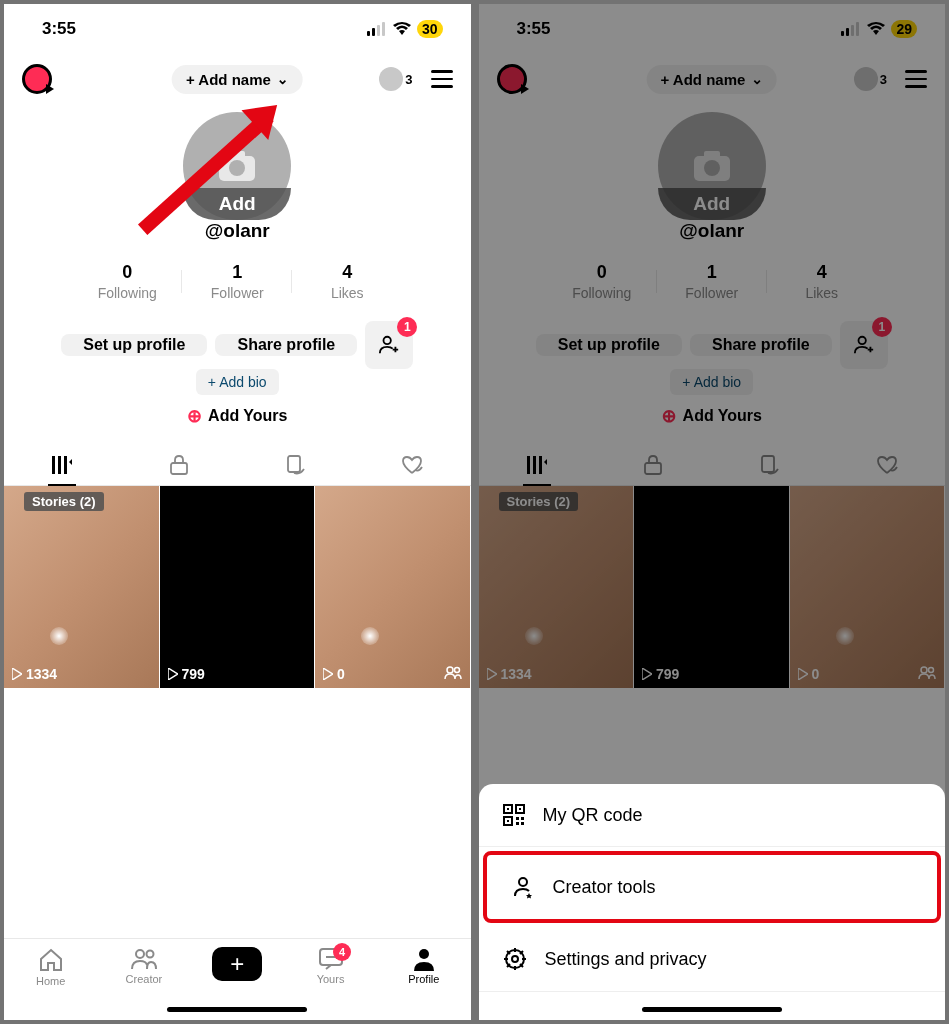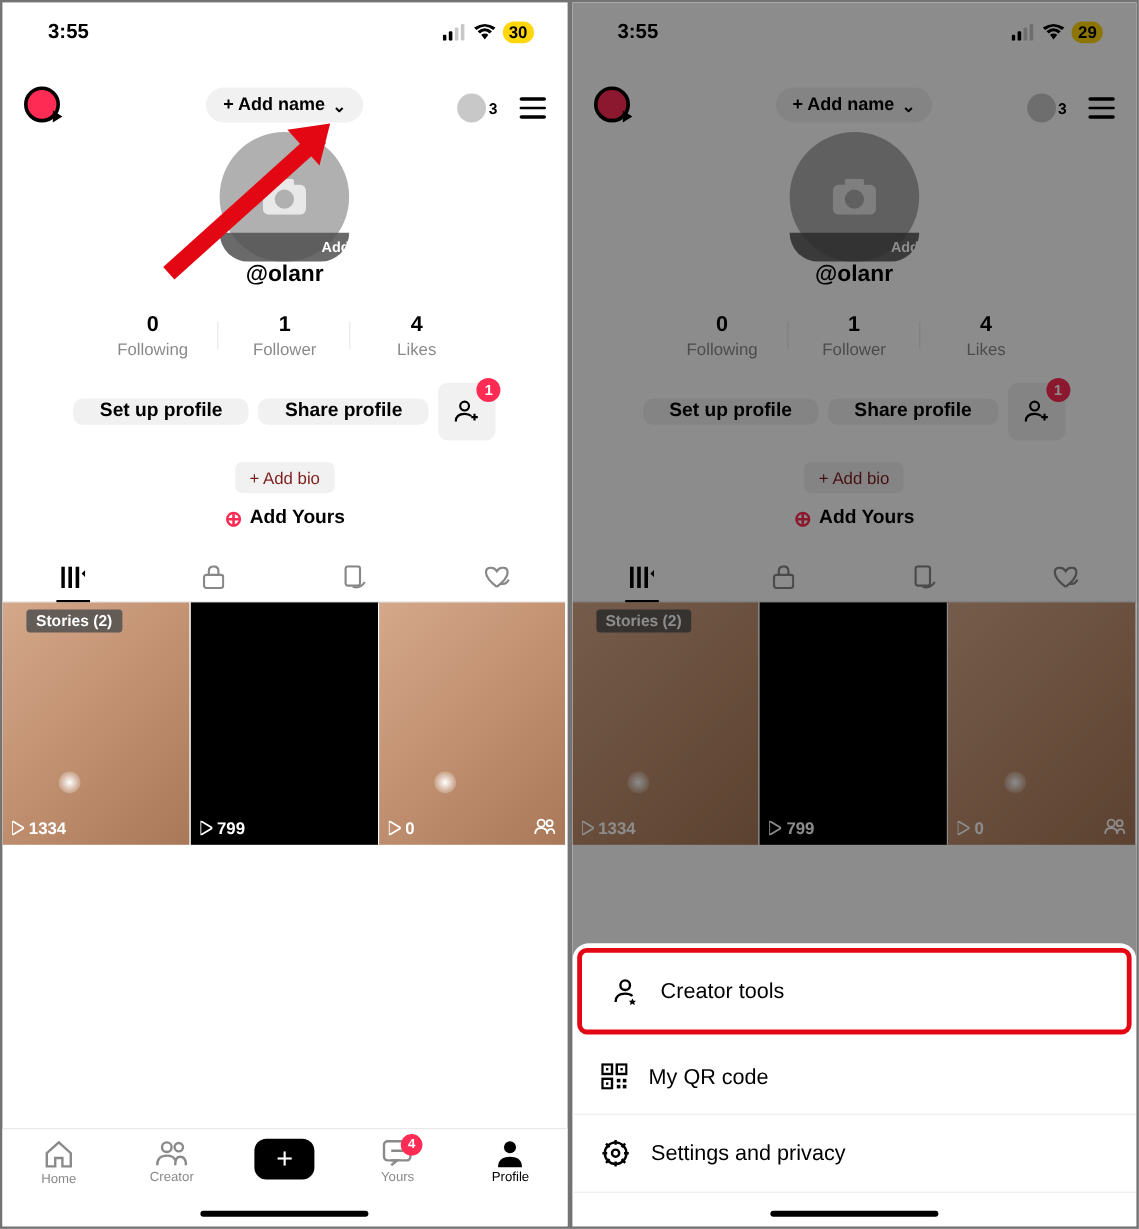--- a/index.html
+++ b/index.html
@@ -1,46 +1,46 @@
 <!DOCTYPE html>
 <html><head>
 <meta charset="utf-8">
 <style>
 *{margin:0;padding:0;box-sizing:border-box;-webkit-font-smoothing:antialiased}
 body{width:949px;height:1024px;font-family:-apple-system,BlinkMacSystemFont,'Helvetica Neue',sans-serif;display:flex;background:#000}
-.phone{width:476px;height:1024px;background:#fff;position:relative;border:2px solid #737373;overflow:hidden}
+.phone{width:476px;height:1024px;background:#fff;position:relative;border:4px solid #737373;overflow:hidden}
 .dim::before{content:'';position:absolute;inset:0;background:rgba(0,0,0,.45);z-index:50;pointer-events:none}
 .status-bar{height:50px;display:flex;align-items:center;justify-content:space-between;padding:0 28px 0 38px;font-size:17px;font-weight:600}
 .status-right{display:flex;align-items:center;gap:6px}
 .battery-pill{background:#ffd60a;border-radius:10px;padding:1px 5px;font-size:14px;font-weight:700}
-.top-bar{height:50px;display:flex;align-items:flex-end;padding:0 18px;position:relative}
+.top-bar{height:50px;display:flex;align-items:center;padding:0 18px;position:relative}
 .live-icon{width:30px;height:30px;background:#fe2c55;border-radius:50%;border:3px solid #000;position:relative}
 .live-icon::after{content:'';position:absolute;bottom:-3px;right:-5px;width:0;height:0;border-left:8px solid #000;border-top:5px solid transparent;border-bottom:5px solid transparent}
 .add-name-pill{position:absolute;left:50%;transform:translateX(-50%);background:#f1f1f1;border-radius:16px;padding:6px 14px;font-size:15px;font-weight:600;display:flex;align-items:center;gap:6px}
 .viewer{margin-left:auto;display:flex;align-items:center;gap:18px}
 .viewer-badge{display:flex;align-items:center;gap:2px}
 .viewer-avatar{width:24px;height:24px;background:#c8c8c8;border-radius:50%}
 .viewer-count{font-size:13px;font-weight:600}
 .hamburger{display:flex;flex-direction:column;gap:5px;cursor:pointer}
 .hamburger span{width:22px;height:2.5px;background:#000;border-radius:2px}
 .profile-section{display:flex;flex-direction:column;align-items:center;padding-top:8px}
 .avatar-wrap{position:relative;width:108px;height:108px}
 .avatar-circle{width:108px;height:108px;background:#b0b0b0;border-radius:50%;display:flex;align-items:center;justify-content:center}
-.avatar-add{position:absolute;bottom:0;left:50%;transform:translateX(-50%);background:rgba(80,80,80,.85);color:#fff;font-size:12px;font-weight:600;padding:5px 0;width:100%;text-align:right;border-bottom-left-radius:54px;border-bottom-right-radius:54px}
+.avatar-add{position:absolute;bottom:0;left:50%;transform:translateX(-50%);background:rgba(80,80,80,.85);color:#fff;font-size:19px;font-weight:600;padding:5px 0;width:100%;text-align:center;border-bottom-left-radius:54px;border-bottom-right-radius:54px}
 .username{font-size:19px;font-weight:600;}
 .stats-row{display:flex;margin-top:20px;gap:0}
 .stat{width:110px;text-align:center;position:relative}
 .stat:not(:last-child)::after{content:'';position:absolute;right:0;top:8px;bottom:8px;width:1px;background:#e8e8e8}
 .stat-num{font-size:18px;font-weight:700}
 .stat-label{font-size:14px;color:#8a8a8a;margin-top:2px}
 .action-row{display:flex;gap:8px;margin-top:20px;align-items:center}
 .action-btn{background:#f1f1f1;border:none;border-radius:8px;padding:2px 22px;font-size:16px;font-weight:600;cursor:pointer}
 .add-friend{width:48px;height:48px;background:#f1f1f1;border-radius:8px;display:flex;align-items:center;justify-content:center;position:relative}
 .badge-dot{position:absolute;top:-4px;right:-4px;width:20px;height:20px;background:#fe2c55;border-radius:50%;color:#fff;font-size:12px;font-weight:700;display:flex;align-items:center;justify-content:center}
-.add-bio{background:#f1f1f1;border-radius:6px;padding:5px 12px;font-size:14px;font-weight:500;color:#7f1d1d;margin-top:18px}
+.add-bio{background:#f1f1f1;border-radius:6px;padding:5px 12px;font-size:14px;font-weight:500;color:#0c4a6e;margin-top:0}
 .add-yours{display:flex;align-items:center;gap:6px;font-size:16px;font-weight:600;margin-top:10px}
 .add-yours-icon{color:#fe2c55;font-size:18px}
 .tabs-row{display:flex;margin-top:18px;border-bottom:1px solid #e8e8e8}
 .tab{flex:1;display:flex;align-items:center;justify-content:center;padding:10px 0;position:relative}
 .tab.active::after{content:'';position:absolute;bottom:-1px;left:38%;right:38%;height:2.5px;background:#000}
 .grid{display:flex}
 .grid-cell{flex:1;height:202px;background:#000;position:relative;border-right:1px solid #fff}
 .grid-cell.skin{background:linear-gradient(135deg,#d4a88a 0%,#c19070 50%,#a87858 100%)}
 .grid-cell.skin::after{content:'';position:absolute;width:18px;height:18px;background:radial-gradient(circle,#fff 0%,rgba(255,255,255,.3) 60%,transparent 100%);border-radius:50%;left:30%;top:70%}
 .stories-badge{position:absolute;top:6px;left:20px;background:rgba(80,80,80,.85);color:#fff;font-size:13px;font-weight:600;padding:2px 8px;border-radius:3px}
@@ -399,43 +399,43 @@
         </div>
       <svg class="people-icon" width="18" height="14" viewBox="0 0 18 14">
           <circle cx="6" cy="4" r="3" fill="none" stroke="#fff" stroke-width="1.5"></circle>
           <circle cx="13" cy="4" r="2.5" fill="none" stroke="#fff" stroke-width="1.5"></circle>
           <path d="M1 13 Q1 8 6 8 Q11 8 11 13 M11 13 Q11 9 14 9 Q17 9 17 13" fill="none" stroke="#fff" stroke-width="1.5"></path>
         </svg>
     </div>
   </div>
 
   <div class="sheet">
-    <div class="sheet-item highlighted">
-      <svg width="24" height="24" viewBox="0 0 24 24">
-          <circle cx="12" cy="7" r="4" fill="none" stroke="#000" stroke-width="2"></circle>
-          <path d="M4 21 Q4 14 12 14 Q16 14 18 16" fill="none" stroke="#000" stroke-width="2"></path>
-          <path d="M18 18 L19 20 L21 20 L19.5 21.5 L20 23.5 L18 22.5 L16 23.5 L16.5 21.5 L15 20 L17 20 Z" fill="#000"></path>
-        </svg>
-      <span>Creator tools</span>
-    </div>
     <div class="sheet-item">
       <svg width="22" height="22" viewBox="0 0 22 22">
           <rect x="1" y="1" width="8" height="8" fill="none" stroke="#000" stroke-width="2"></rect>
           <rect x="13" y="1" width="8" height="8" fill="none" stroke="#000" stroke-width="2"></rect>
           <rect x="1" y="13" width="8" height="8" fill="none" stroke="#000" stroke-width="2"></rect>
           <rect x="4" y="4" width="2" height="2" fill="#000"></rect>
           <rect x="16" y="4" width="2" height="2" fill="#000"></rect>
           <rect x="4" y="16" width="2" height="2" fill="#000"></rect>
           <rect x="13" y="13" width="3" height="3" fill="#000"></rect>
           <rect x="18" y="13" width="3" height="3" fill="#000"></rect>
           <rect x="13" y="18" width="3" height="3" fill="#000"></rect>
           <rect x="18" y="18" width="3" height="3" fill="#000"></rect>
         </svg>
       <span>My QR code</span>
     </div>
+    <div class="sheet-item highlighted">
+      <svg width="24" height="24" viewBox="0 0 24 24">
+          <circle cx="12" cy="7" r="4" fill="none" stroke="#000" stroke-width="2"></circle>
+          <path d="M4 21 Q4 14 12 14 Q16 14 18 16" fill="none" stroke="#000" stroke-width="2"></path>
+          <path d="M18 18 L19 20 L21 20 L19.5 21.5 L20 23.5 L18 22.5 L16 23.5 L16.5 21.5 L15 20 L17 20 Z" fill="#000"></path>
+        </svg>
+      <span>Creator tools</span>
+    </div>
     <div class="sheet-item">
       <svg width="24" height="24" viewBox="0 0 24 24">
           <circle cx="12" cy="12" r="9" fill="none" stroke="#000" stroke-width="2"></circle>
           <circle cx="12" cy="12" r="3" fill="none" stroke="#000" stroke-width="2"></circle>
           <path d="M12 1 V5 M12 19 V23 M1 12 H5 M19 12 H23 M4 4 L7 7 M17 17 L20 20 M4 20 L7 17 M17 7 L20 4" stroke="#000" stroke-width="2"></path>
         </svg>
       <span>Settings and privacy</span>
     </div>
     <div class="home-indicator"></div>
   </div>

